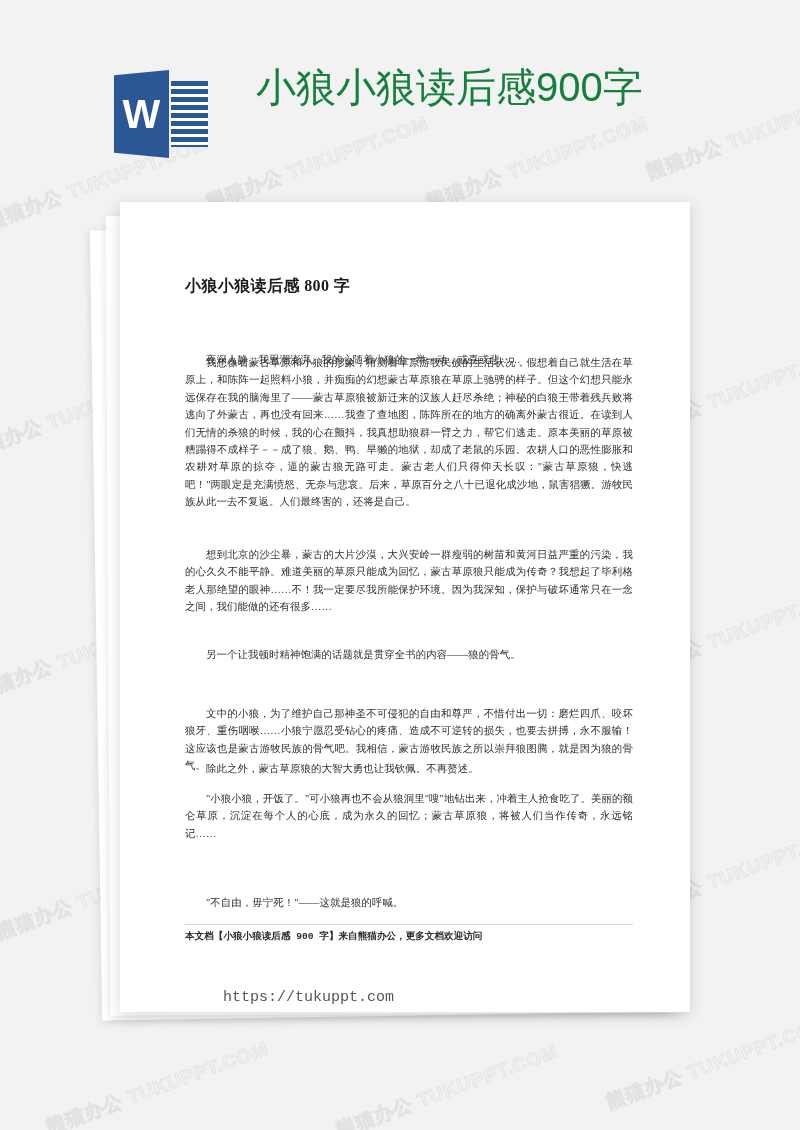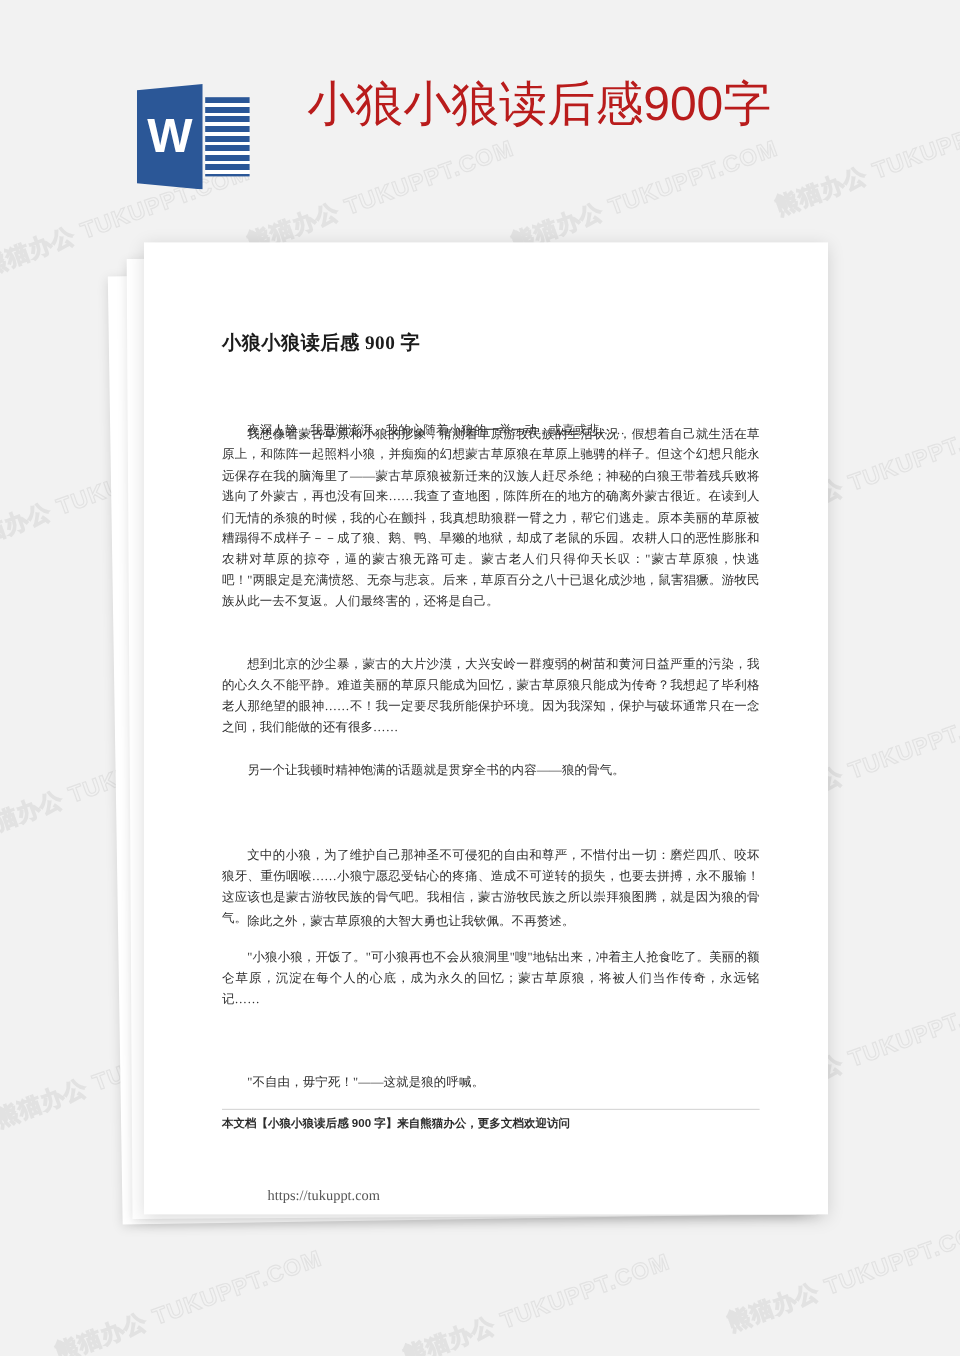--- a/index.html
+++ b/index.html
@@ -86,21 +86,21 @@
       #ffffff 5px, #ffffff 8px
     );
   }
   .title {
     position: absolute;
     left: 256px;
     top: 62px;
     width: 420px;
     font-size: 40px;
     line-height: 50px;
-    color: #b91c1c;
+    color: #15803d;
     font-family: "Liberation Sans", sans-serif;
     font-weight: normal;
   }
 
   
   .paper-stack {
     position: absolute;
     left: 0; top: 0;
     width: 800px; height: 1130px;
     z-index: 6;
@@ -164,39 +164,39 @@
     color: #2e2e2e;
     text-align: justify;
     text-indent: 21px;
     letter-spacing: 0.1px;
   }
 
   .footer-note {
     position: absolute;
     left: 65px;
     width: 448px;
-    font-family: Liberation Sans, sans-serif;
+    font-family: Liberation Mono, monospace;
     font-size: 9.6px;
     line-height: 14px;
     color: #2b2b2b;
     text-indent: 0;
     font-weight: bold;
   }
   .footer-link {
     color: #2b49a3;
     text-decoration: underline;
     font-weight: bold;
     display: block;
   }
   .bottom-url {
     position: absolute;
     left: 65px;
     top: 787px;
-    font-family: Liberation Serif, serif;
-    font-size: 12px;
+    font-family: Liberation Mono, monospace;
+    font-size: 15px;
     color: #565656;
     padding-left: 38px;
   }
   .hr-line {
     position: absolute;
     left: 65px;
     width: 448px;
     height: 1px;
     background: #d8d8d8;
   }
@@ -230,26 +230,26 @@
   <div class="title">小狼小狼读后感900字</div>
 </div>
 
 <div class="paper-stack">
   <div class="sheet-back-2"></div>
   <div class="sheet-back-1"></div>
 
   <div class="sheet-main">
     <div class="doc-inner">
 
-      <div class="doc-title">小狼小狼读后感 900 字</div>
+      <div class="doc-title">小狼小狼读后感 800 字</div>
 
       <div class="para" style="top:118px;margin-top:31px;">夜深人静，我思潮澎湃。我的心随着小狼的一举一动，或喜或悲……</div>
       <div class="para" style="top:152px;">我想像着蒙古草原和小狼的形象，猜测着草原游牧民族的生活状况，假想着自己就生活在草原上，和陈阵一起照料小狼，并痴痴的幻想蒙古草原狼在草原上驰骋的样子。但这个幻想只能永远保存在我的脑海里了——蒙古草原狼被新迁来的汉族人赶尽杀绝；神秘的白狼王带着残兵败将逃向了外蒙古，再也没有回来……我查了查地图，陈阵所在的地方的确离外蒙古很近。在读到人们无情的杀狼的时候，我的心在颤抖，我真想助狼群一臂之力，帮它们逃走。原本美丽的草原被糟蹋得不成样子－－成了狼、鹅、鸭、旱獭的地狱，却成了老鼠的乐园。农耕人口的恶性膨胀和农耕对草原的掠夺，逼的蒙古狼无路可走。蒙古老人们只得仰天长叹："蒙古草原狼，快逃吧！"两眼定是充满愤怒、无奈与悲哀。后来，草原百分之八十已退化成沙地，鼠害猖獗。游牧民族从此一去不复返。人们最终害的，还将是自己。</div>
       <div class="para" style="top:344px;">想到北京的沙尘暴，蒙古的大片沙漠，大兴安岭一群瘦弱的树苗和黄河日益严重的污染，我的心久久不能平静。难道美丽的草原只能成为回忆，蒙古草原狼只能成为传奇？我想起了毕利格老人那绝望的眼神……不！我一定要尽我所能保护环境。因为我深知，保护与破坏通常只在一念之间，我们能做的还有很多……</div>
-      <div class="para" style="top:432px;">另一个让我顿时精神饱满的话题就是贯穿全书的内容——狼的骨气。</div>
+      <div class="para" style="top:444px;">另一个让我顿时精神饱满的话题就是贯穿全书的内容——狼的骨气。</div>
       <div class="para" style="top:466px;margin-top:37px;">文中的小狼，为了维护自己那神圣不可侵犯的自由和尊严，不惜付出一切：磨烂四爪、咬坏狼牙、重伤咽喉……小狼宁愿忍受钻心的疼痛、造成不可逆转的损失，也要去拼搏，永不服输！这应该也是蒙古游牧民族的骨气吧。我相信，蒙古游牧民族之所以崇拜狼图腾，就是因为狼的骨气。</div>
       <div class="para" style="top:558px;">除此之外，蒙古草原狼的大智大勇也让我钦佩。不再赘述。</div>
       <div class="para" style="top:588px;">"小狼小狼，开饭了。"可小狼再也不会从狼洞里"嗖"地钻出来，冲着主人抢食吃了。美丽的额仑草原，沉淀在每个人的心底，成为永久的回忆；蒙古草原狼，将被人们当作传奇，永远铭记……</div>
       <div class="para" style="top:692px;">"不自由，毋宁死！"——这就是狼的呼喊。</div>
 
       <div class="hr-line" style="top:722px;"></div>
 
       <div class="footer-note" style="top:728px;">
         <span>本文档【小狼小狼读后感 900 字】来自熊猫办公，更多文档欢迎访问</span>
       </div>

